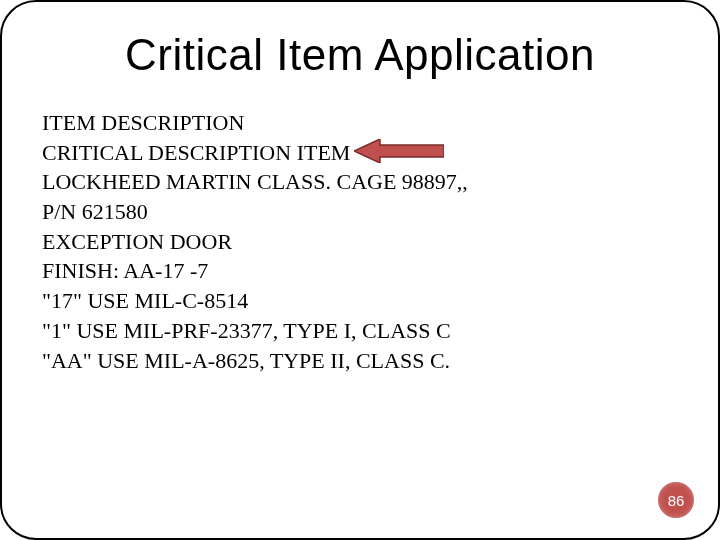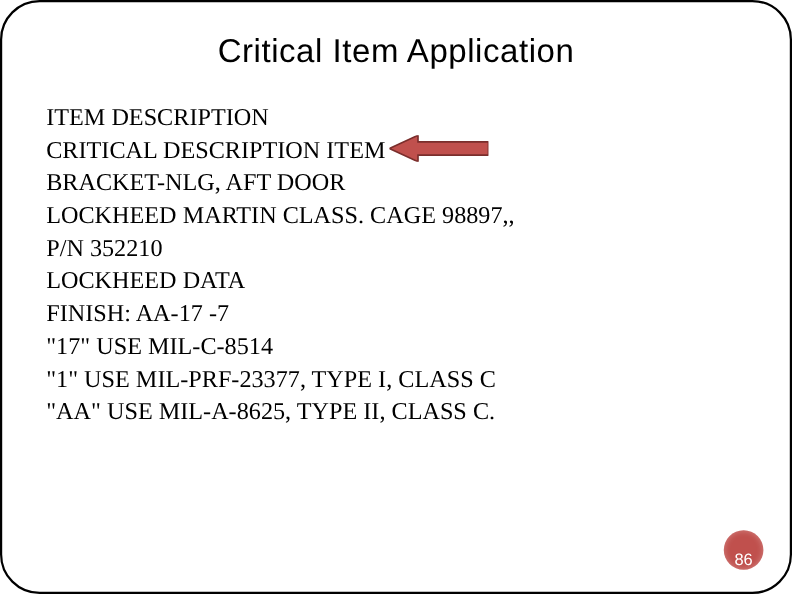--- a/index.html
+++ b/index.html
@@ -15,21 +15,21 @@
     position: relative;
     box-sizing: border-box;
     width: 720px;
     height: 540px;
     border: 2px solid #000;
     border-radius: 36px;
     padding: 20px 40px 20px 40px;
     overflow: hidden;
   }
   .title {
-    font-size: 30px;
+    font-size: 44px;
     font-weight: 400;
     text-align: center;
     margin: 8px 0 28px 0;
     letter-spacing: 0.5px;
   }
   .body {
     font-family: Georgia, 'Times New Roman', Times, serif;
     font-size: 22px;
     line-height: 1.35;
     position: relative;
@@ -50,39 +50,38 @@
     right: 24px;
     bottom: 20px;
     width: 36px;
     height: 36px;
     border-radius: 50%;
     background: #c0504d;
     color: #fff;
     font-family: Arial, Helvetica, sans-serif;
     font-size: 15px;
     display: flex;
-    align-items: flex-end;
+    align-items: center;
     justify-content: center;
     box-shadow: inset 0 0 6px rgba(255,255,255,0.3);
   }
 </style>
 </head>
 <body>
 
 <div class="slide">
 
   <div class="title">Critical Item Application</div>
 
   <div class="body">
     <div class="line">ITEM DESCRIPTION</div>
     <div class="line">CRITICAL DESCRIPTION ITEM</div>
-    <div class="line">BRACKET-NLG, AFT DOOR</div>
     <div class="line">LOCKHEED MARTIN CLASS. CAGE 98897,,</div>
-    <div class="line">P/N 352210</div>
-    <div class="line">LOCKHEED DATA</div>
+    <div class="line">P/N 621580</div>
+    <div class="line">EXCEPTION DOOR</div>
     <div class="line">FINISH: AA-17 -7</div>
     <div class="line">"17" USE MIL-C-8514</div>
     <div class="line">"1" USE MIL-PRF-23377, TYPE I, CLASS C</div>
     <div class="line">"AA" USE MIL-A-8625, TYPE II, CLASS C.</div>
 
     <svg class="arrow" viewBox="0 0 90 24">
       <polygon points="0,12 26,0 26,6 90,6 90,18 26,18 26,24" fill="#c0504d"></polygon>
       <polygon points="0,12 26,0 26,6 90,6 90,18 26,18 26,24" fill="none" stroke-width="1.5" stroke="#7a2e2c"></polygon>
     </svg>
   </div>

